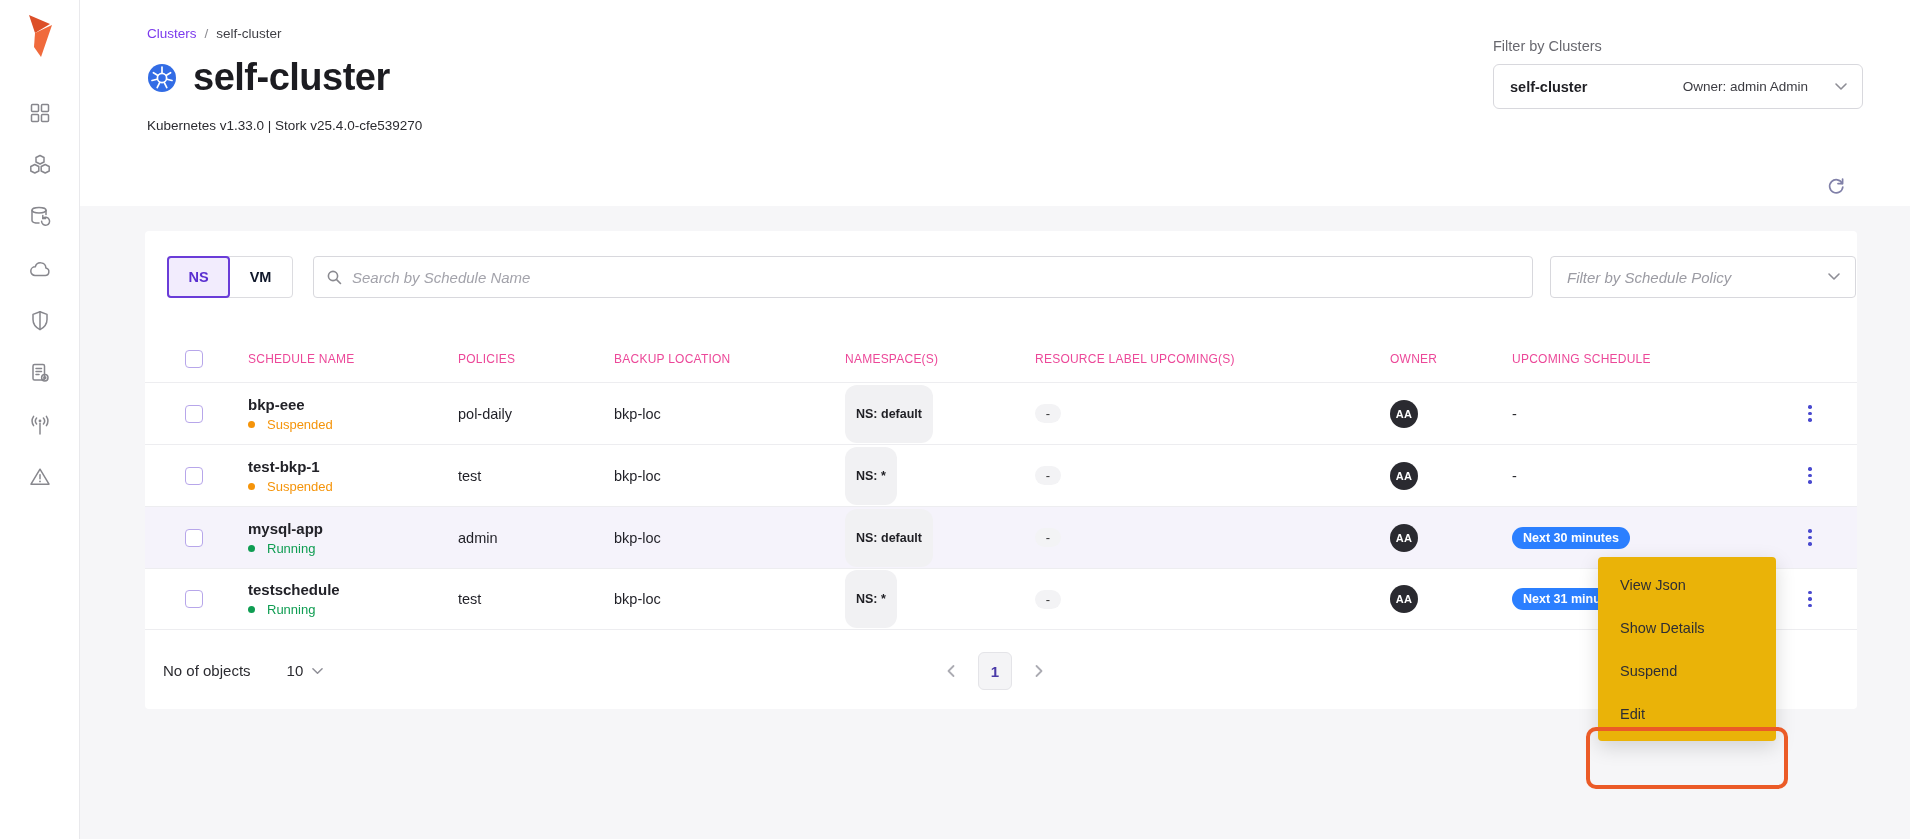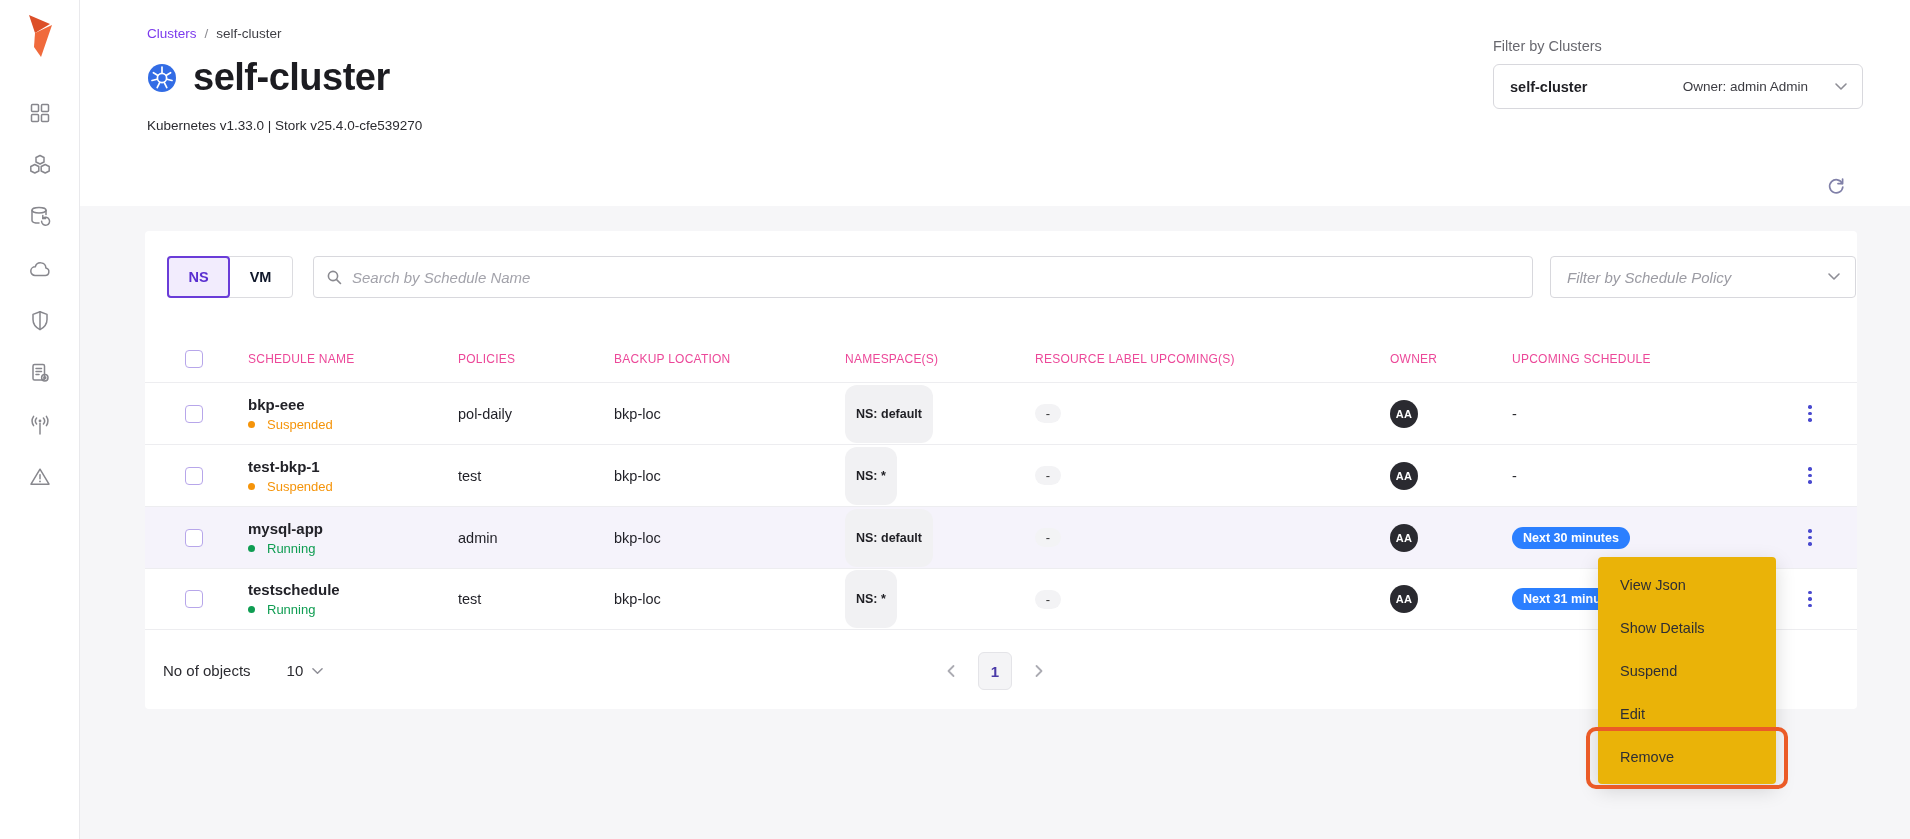--- a/index.html
+++ b/index.html
@@ -365,18 +365,17 @@
         </span>
       </div>
     </div>
   </div>
 
   <div class="ctx-menu">
     <div class="ctx-item">View Json</div>
     <div class="ctx-item">Show Details</div>
     <div class="ctx-item">Suspend</div>
     <div class="ctx-item">Edit</div>
-    <div class="ctx-item">Remove</div>
   </div>
 
   <div class="annot"></div>
 
 </div>
 
 </body></html>

